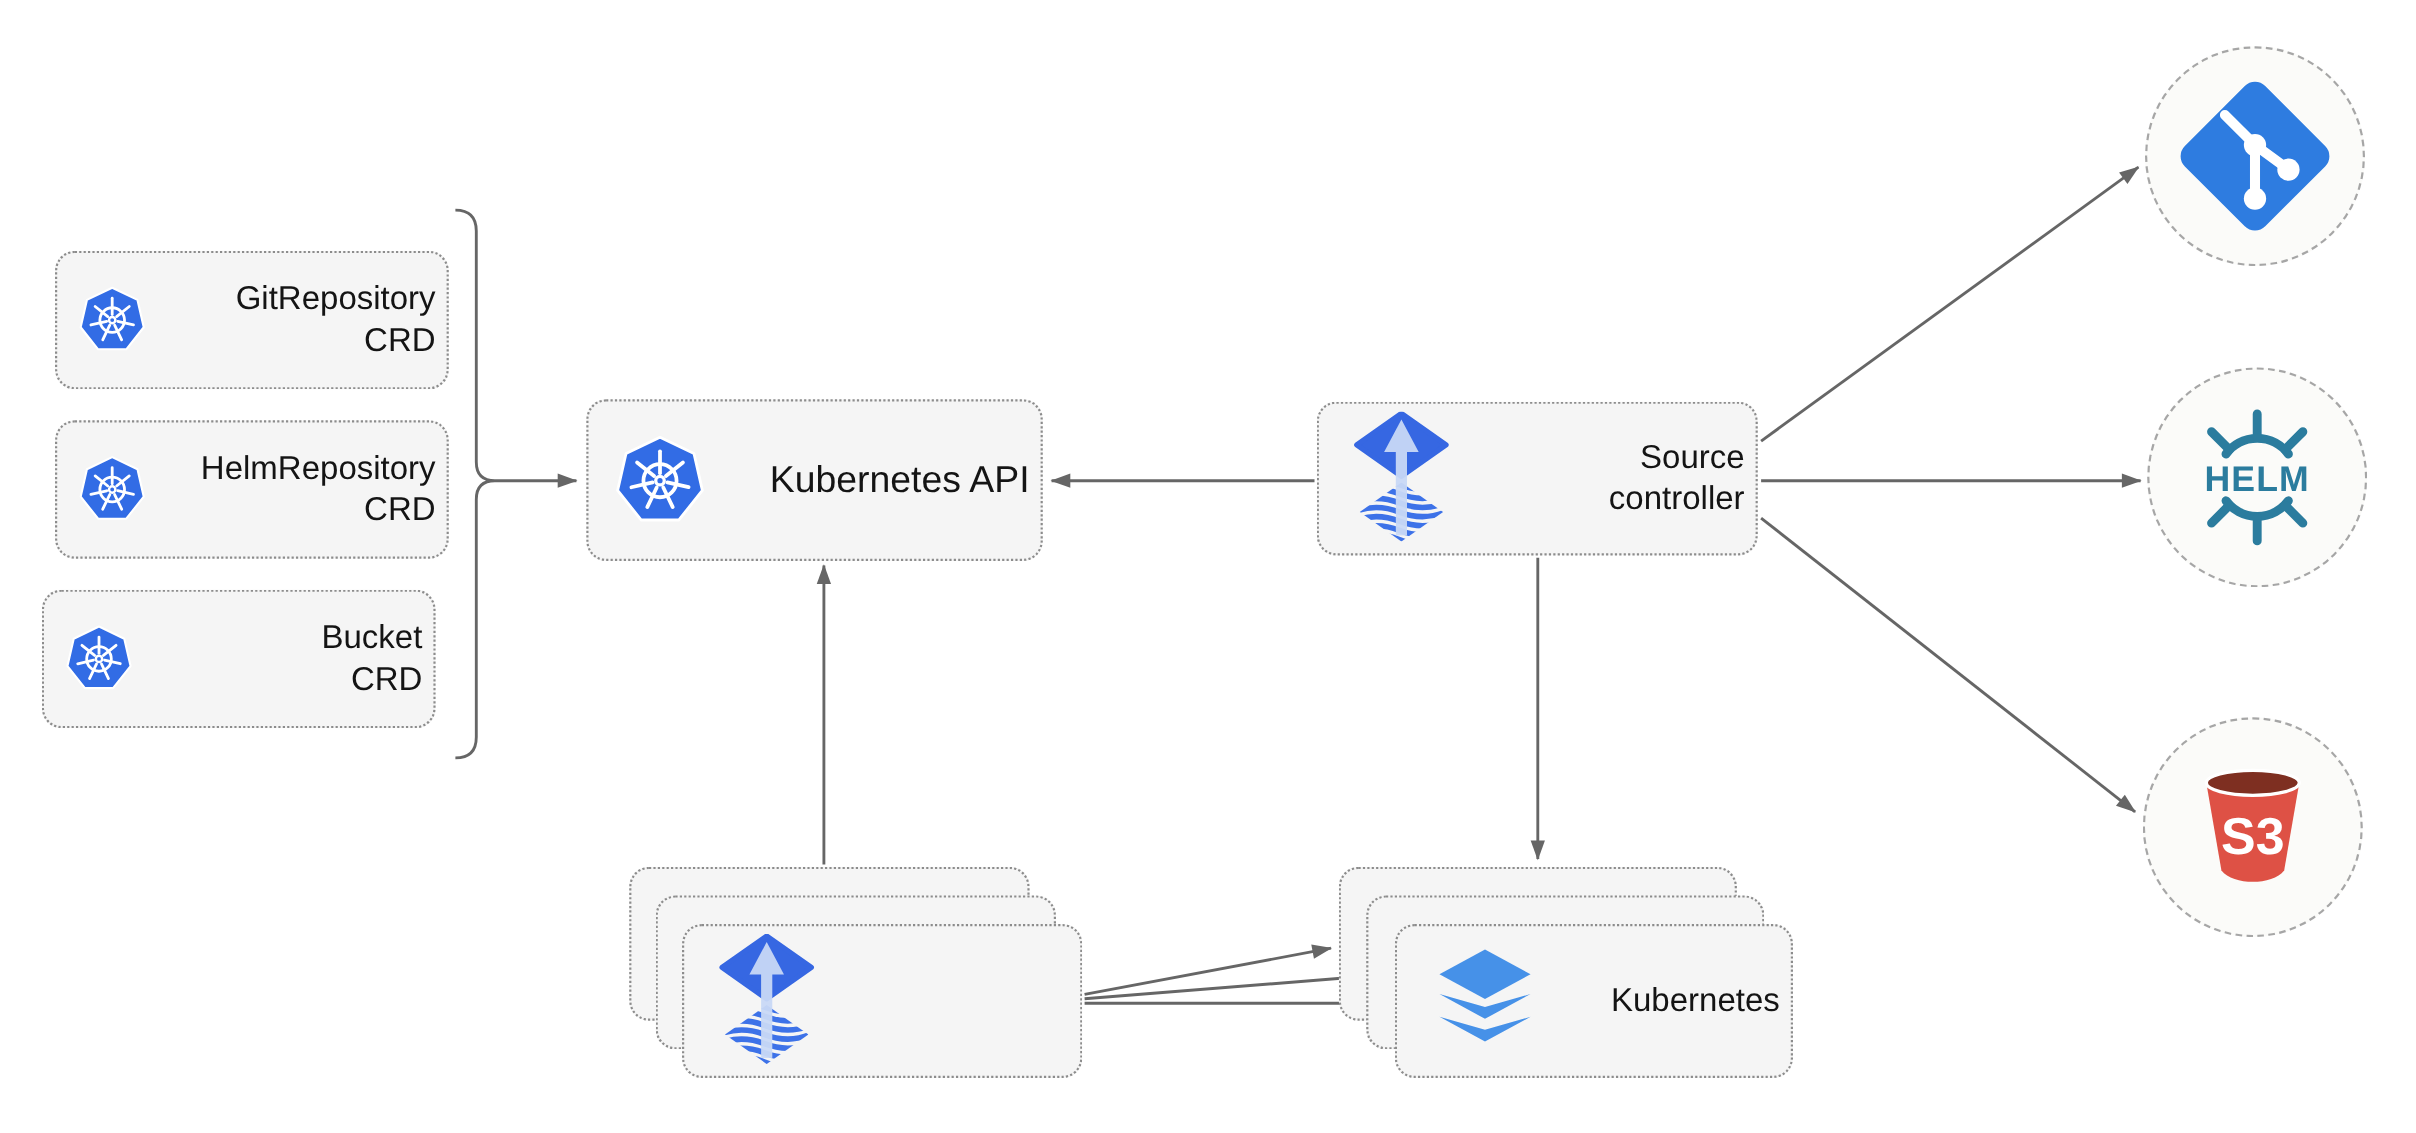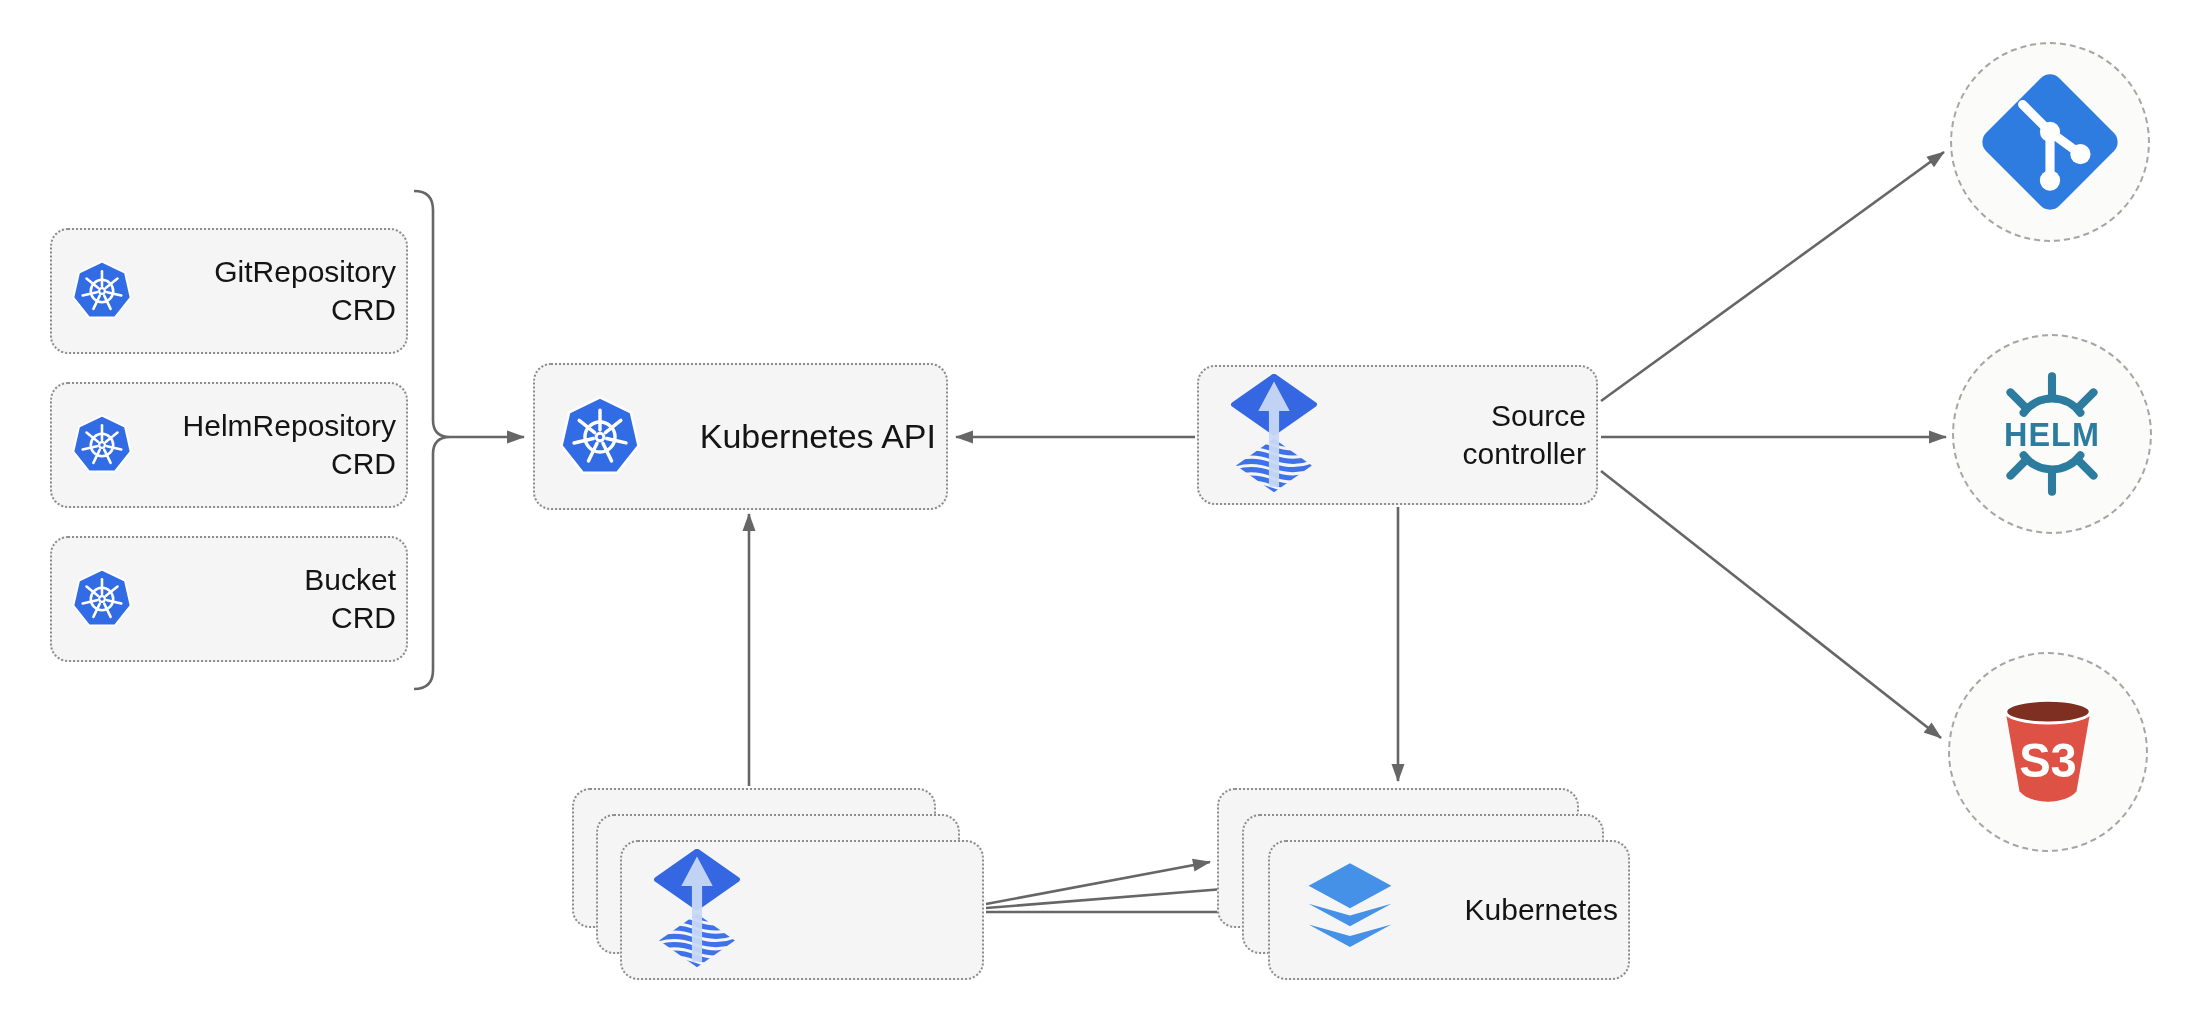--- a/index.html
+++ b/index.html
@@ -140,21 +140,21 @@
   <div class="box" style="left:50px;top:382px;width:358px;height:126px">
     <span class="icon" style="width:64px;height:64px;margin-left:18px">
       <svg width="64" height="64">
           <use href="#k8s-logo"></use>
         </svg>
     </span>
     <div class="label">HelmRepository
 CRD</div>
   </div>
 
-  <div class="box" style="left:50px;top:536px;width:358px;height:126px">
+  <div class="box" style="left:38px;top:536px;width:358px;height:126px">
     <span class="icon" style="width:64px;height:64px;margin-left:18px">
       <svg width="64" height="64">
           <use href="#k8s-logo"></use>
         </svg>
     </span>
     <div class="label">Bucket
 CRD</div>
   </div>
 
   <div class="box" style="left:1197px;top:365px;width:401px;height:140px">

